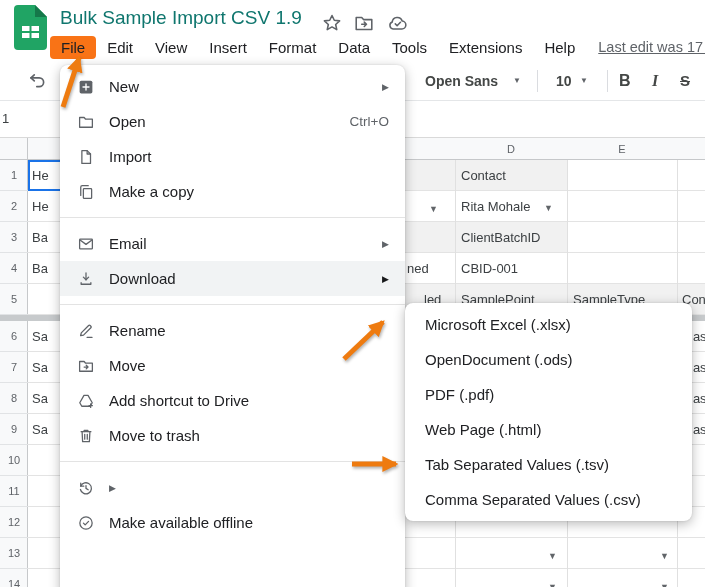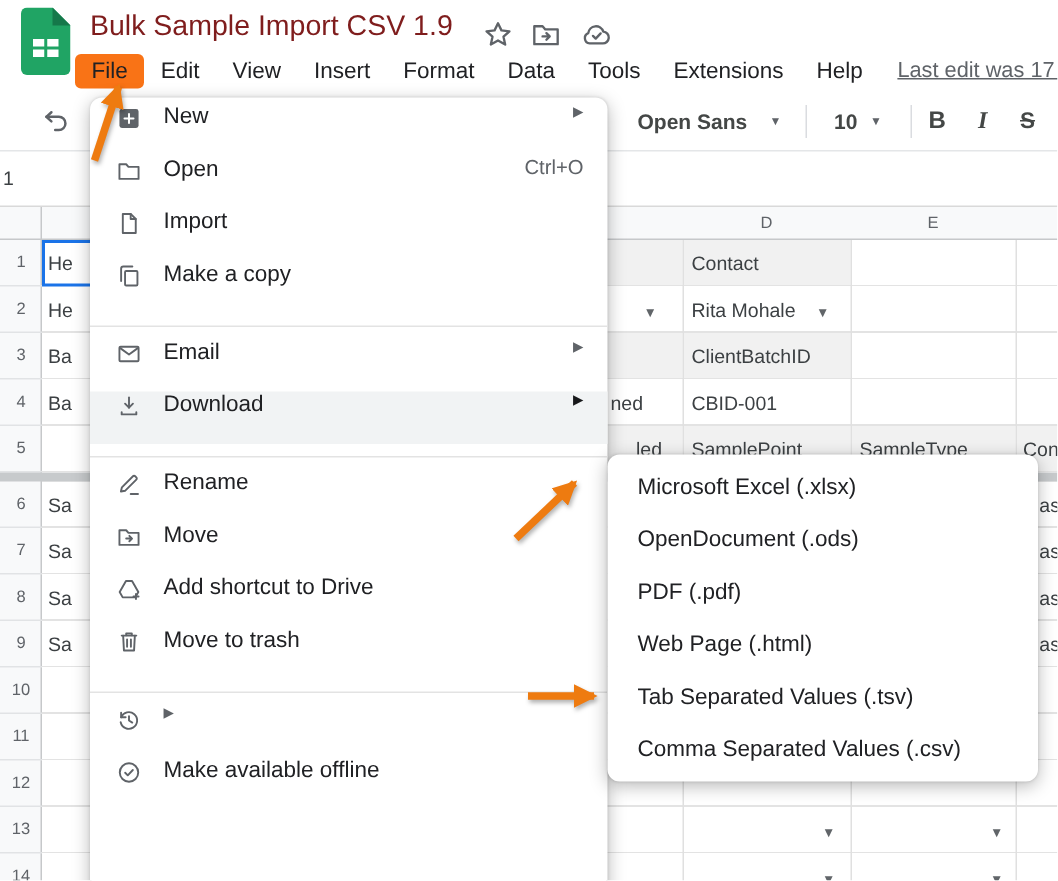--- a/index.html
+++ b/index.html
@@ -1,21 +1,21 @@
 <!DOCTYPE html>
 <html><head>
 <meta charset="utf-8">
 <style>
   html,body{margin:0;padding:0;background:#fff;}
   .screen{position:relative;width:705px;height:587px;overflow:hidden;background:#fff;
           font-family:"Liberation Sans",sans-serif;color:#202124;}
   svg{display:block;}
   
   .logo{position:absolute;left:14px;top:5px;}
-  .doc-title{position:absolute;left:60px;top:7px;font-size:19px;color:#7f1d1d;white-space:nowrap;}
+  .doc-title{position:absolute;left:60px;top:7px;font-size:19px;color:#0f766e;white-space:nowrap;}
   .tico{position:absolute;top:12px;}
   .menubar{position:absolute;left:50px;top:34px;height:26px;display:flex;align-items:center;}
   .mbi{font-size:15px;color:#202124;padding:3px 11px;border-radius:4px;white-space:nowrap;cursor:default;}
   .mbi.active{background:#f97316;}
   .last-edit{font-size:14.5px;color:#5f6368;text-decoration:underline;margin-left:12px;white-space:nowrap;}
   
   .toolbar{position:absolute;left:0;top:62px;width:705px;height:38px;background:#fff;border-bottom:1px solid #e4e6e8;}
   .tb-undo{position:absolute;left:27px;top:8px;}
   .tb-text{position:absolute;top:0;line-height:38px;font-size:14px;font-weight:600;color:#444746;}
   .tb-chev{position:absolute;top:0;line-height:38px;font-size:8px;color:#5f6368;}
@@ -39,21 +39,21 @@
   .graycell{position:absolute;height:30px;background:#f1f1f1;}
   .ctext{position:absolute;height:31px;line-height:31px;font-size:13px;color:#3c4043;white-space:nowrap;}
   .dd{font-size:9px;color:#616569;}
   .dd::before{content:"▼";}
   .ddabs{position:absolute;height:31px;line-height:31px;}
   .frozen-bar{position:absolute;left:0;right:0;top:177px;height:6px;background:#c7cacc;}
   .selbox{position:absolute;left:28px;top:22px;width:38px;height:31px;border:2px solid #1a73e8;box-sizing:border-box;}
   
   .menu-panel{position:absolute;left:60px;top:65px;width:345px;height:545px;background:#fff;border-radius:8px;
               box-shadow:0 3px 12px rgba(0,0,0,.28),0 0 2px rgba(0,0,0,.12);padding:4px 0;box-sizing:border-box;z-index:5;}
-  .mi{height:35px;display:flex;align-items:flex-start;padding:0 16px;font-size:15px;color:#202124;cursor:default;}
+  .mi{height:35px;display:flex;align-items:center;padding:0 16px;font-size:15px;color:#202124;cursor:default;}
   .mi.hl{background:#f1f3f4;}
   .mic{width:20px;height:20px;margin-right:13px;flex:none;display:flex;align-items:center;justify-content:center;}
   .mil{flex:1;white-space:nowrap;}
   .short{color:#5f6368;font-size:13.5px;}
   .chev{font-size:9px;color:#5f6368;}
   .chev::before{content:"▶";}
   .chev.dark{color:#17181a;}
   .msep{height:1px;background:#e3e3e3;margin:8px 0;}
   
   .submenu-panel{position:absolute;left:405px;top:303px;width:287px;height:218px;background:#fff;border-radius:8px;

